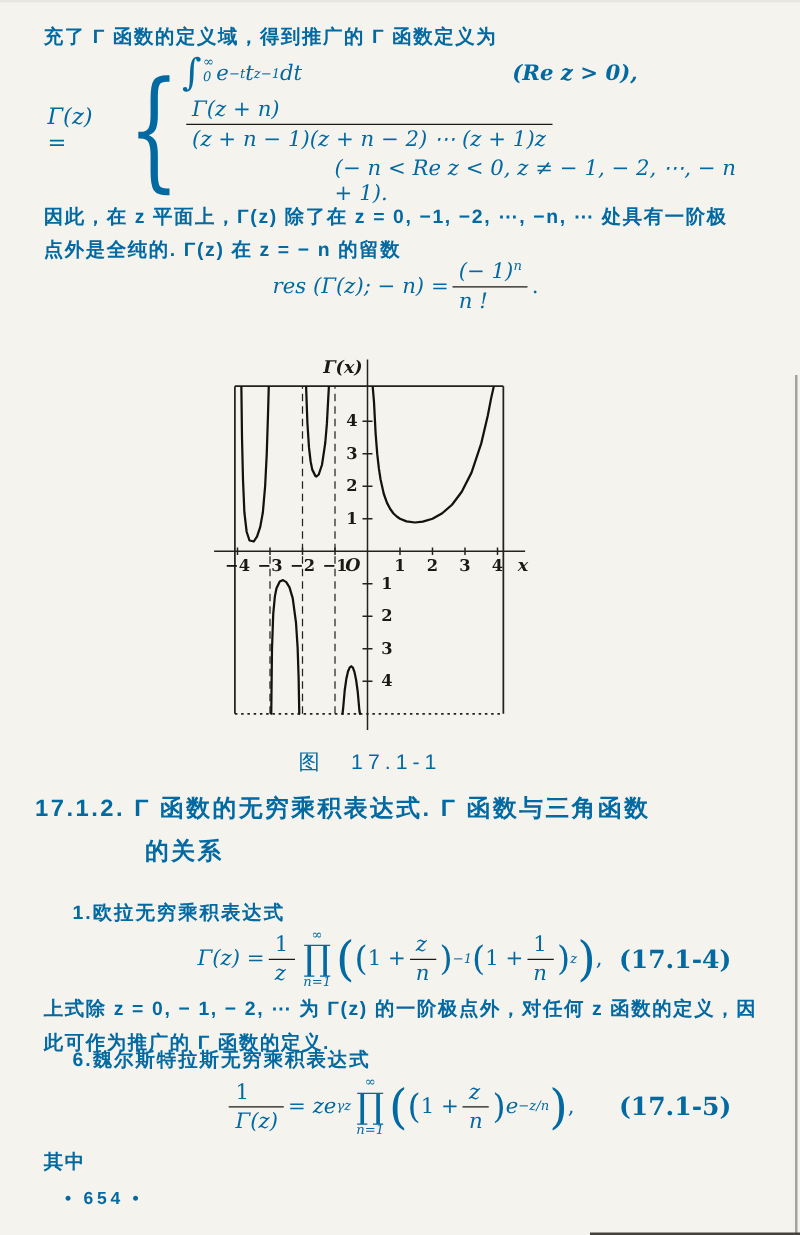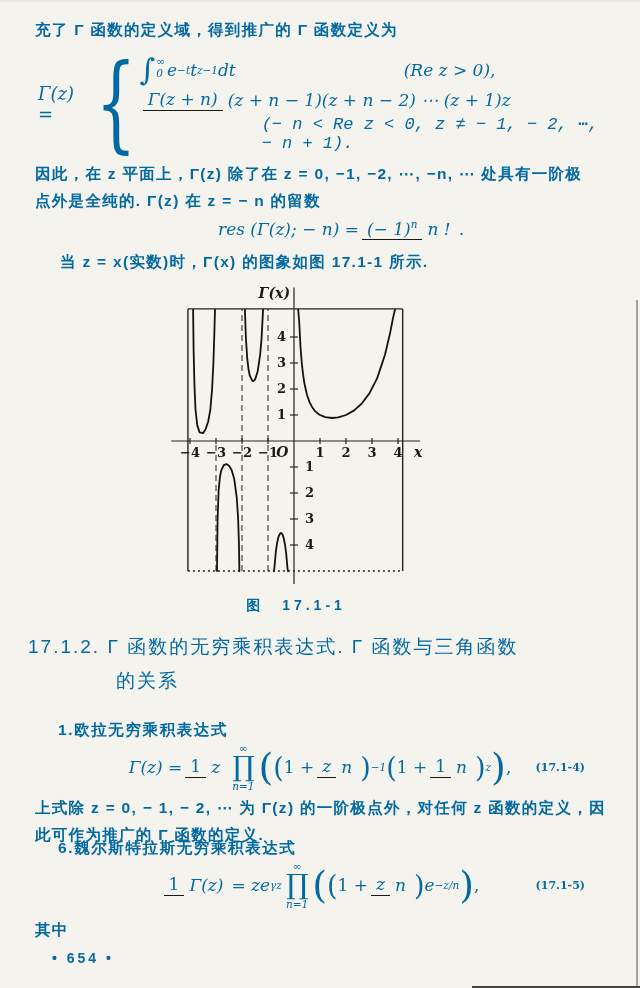--- a/index.html
+++ b/index.html
@@ -3,39 +3,39 @@
 <meta charset="utf-8">
 <style>
   html,body{margin:0;padding:0;background:#e8e6e1;}
   .page{position:relative;width:640px;height:988px;margin:2px auto;background:#f5f3ee;
         font-family:"Liberation Sans",sans-serif;color:#0369a1;overflow:hidden;}
   .abs{position:absolute;}
   .cjk{font-size:15.5px;letter-spacing:1.3px;line-height:27px;font-weight:600;}
   .math{font-family:"DejaVu Serif",serif;font-size:17px;font-weight:500;}
   .mi{font-style:italic;}
   .math sup{font-size:10.5px;font-style:italic;}
-  .frac{display:inline-flex;flex-direction:row;text-align:right;vertical-align:middle;margin:0 3px;}
+  .frac{display:inline-flex;flex-direction:column;text-align:left;vertical-align:middle;margin:0 3px;}
   .frac .num{padding:0 5px 1px 5px;border-bottom:1.4px solid #1b1916;}
   .frac .den{padding:1px 5px 0 5px;}
   .brace{display:inline-block;font-family:"DejaVu Serif",serif;font-size:104px;line-height:.82;
          transform:scaleX(.62);transform-origin:center;margin:0 -10px 0 -2px;font-weight:400;}
   .intwrap{display:inline-flex;align-items:center;}
   .int{font-size:30px;line-height:1;}
   .intlims{display:inline-flex;flex-direction:column;font-size:10.5px;line-height:1.1;margin:-4px 2px 0 1px;font-style:italic;}
   .prod{display:inline-flex;flex-direction:column;align-items:center;line-height:1;margin:0 4px;}
   .prod .pop{font-size:28px;font-style:normal;}
   .prod .plim{font-size:10.5px;font-style:italic;}
   .bigp{font-size:38px;font-weight:300;line-height:1;font-style:normal;}
   .p{font-size:27px;font-weight:300;line-height:1;font-style:normal;}
   .eq{display:flex;align-items:center;}
-  .eqno{font-family:"DejaVu Serif",serif;font-size:11px;font-weight:700;position:absolute;
+  .eqno{font-family:"DejaVu Serif",serif;font-size:20px;font-weight:700;position:absolute;
         right:20px;top:50%;transform:translateY(-50%);font-style:normal;}
-  .h2{font-size:19px;font-weight:400;letter-spacing:2px;text-align:right;}
+  .h2{font-size:19px;font-weight:700;letter-spacing:2px;text-align:right;}
   .sub{font-size:15.5px;font-weight:700;letter-spacing:1.6px;text-align:right;}
-  .caption{font-size:14px;font-weight:700;letter-spacing:4px;text-align:center;margin-top:2px;}
+  .caption{font-size:17px;font-weight:400;letter-spacing:4px;text-align:center;margin-top:2px;}
   .pageno{font-size:14px;font-weight:700;letter-spacing:3px;text-align:right;}
   
   .fr{stroke:#24221e;stroke-width:1.4;fill:none;}
   .dot{stroke-dasharray:2 3;}
   .ax{stroke:#24221e;stroke-width:1.2;}
   .dash{stroke:#24221e;stroke-width:1;stroke-dasharray:6 4;}
   .cv{fill:none;stroke:#14120f;stroke-width:1.8;stroke-linecap:round;stroke-linejoin:round;}
   .tl{font:600 13px "DejaVu Serif",serif;fill:#1b1916;}
   .al{font:italic 600 14px "DejaVu Serif",serif;fill:#1b1916;}
   .artifact-right{position:absolute;left:636px;top:298px;width:2px;height:690px;background:#a5a29a;}
@@ -58,47 +58,46 @@
           <span class="intlims">
             <sup style="font-size:10.5px;">∞</sup>
             <sub style="font-size:10.5px;">0</sub>
           </span>
         </span>
         <span class="mi">e</span>
           <sup>−t</sup>
           <span class="mi">t</span>
           <sup>z−1</sup>
           <span class="mi">dt</span>
-        <span class="mi" style="margin-left:168px;">(Re z &gt; 0),</span>
+        <span class="mi" style="margin-left:168px;font-weight:bold;">(Re z &gt; 0),</span>
       </div>
       <div style="display:flex;">
         <span class="frac">
           <span class="num mi">Γ(z + n)</span>
           <span class="den mi">(z + n − 1)(z + n − 2) ⋯ (z + 1)z</span>
         </span>
       </div>
-      <div class="mi" style="margin-left:122px;margin-top:2px;font-family:Liberation Mono, monospace;">(− n &lt; Re z &lt; 0,  z ≠ − 1, − 2, ⋯, − n + 1).</div>
+      <div class="mi" style="margin-left:122px;margin-top:2px;">(− n &lt; Re z &lt; 0,  z ≠ − 1, − 2, ⋯, − n + 1).</div>
     </div>
   </div>
 
   <div class="abs cjk" style="left:35px;top:158px;width:585px;">
     <div>因此，在 z 平面上，Γ(z) 除了在 z = 0, −1, −2, ⋯, −n, ⋯ 处具有一阶极</div>
     <div>点外是全纯的.  Γ(z) 在 z = − n 的留数</div>
   </div>
 
   <div class="abs eq math" style="left:218px;top:204px;height:46px;">
     <span class="mi">res (Γ(z);  − n) =</span>
     <span class="frac">
       <span class="num"><span class="mi">(− 1)</span><sup>n</sup></span>
       <span class="den mi">n !</span>
     </span>
     <span>.</span>
   </div>
 
-  <div class="abs cjk" style="left:60px;top:246px;width:560px;">当 z = x(实数)时，Γ(x) 的图象如图 17.1-1 所示.</div>
 
   <div class="abs" style="left:160px;top:274px;width:272px;">
     <svg width="272" height="315" viewBox="0 0 272 315">
         <line x1="27.92" y1="32.91999999999999" x2="242.68" y2="32.91999999999999" class="fr"></line>
         <line x1="27.92" y1="295" x2="242.68" y2="295" class="fr dot"></line>
         <line x1="27.92" y1="295" x2="27.92" y2="32.91999999999999" class="fr"></line>
         <line x1="242.68" y1="295" x2="242.68" y2="32.91999999999999" class="fr"></line>
         <line x1="11.280000000000001" y1="165" x2="260.1" y2="165" class="ax"></line>
         <line x1="134" y1="308" x2="134" y2="11.599999999999994" class="ax"></line>
         <line x1="108" y1="295" x2="108" y2="32.91999999999999" class="dash"></line>

